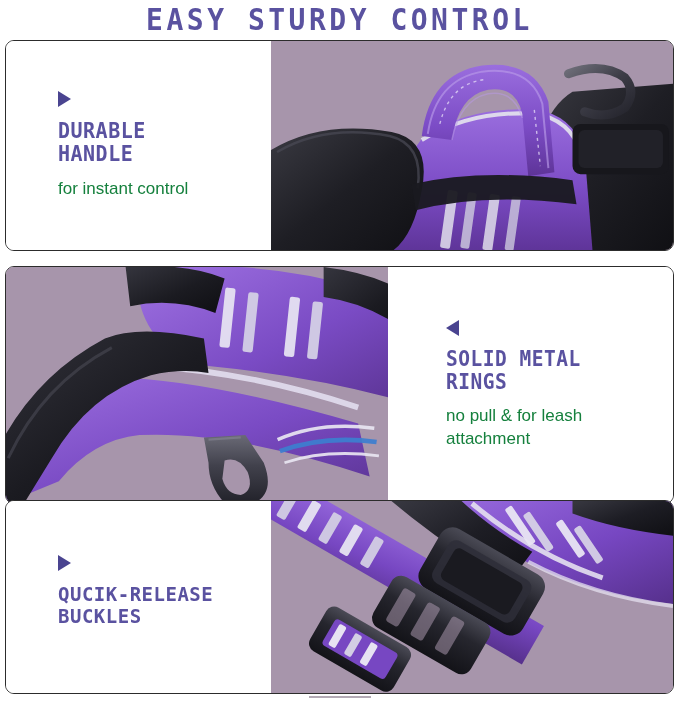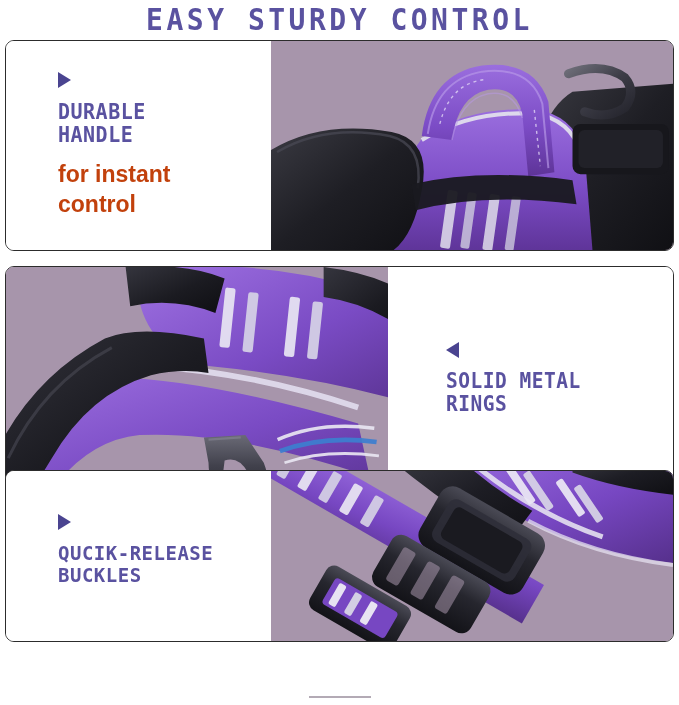--- a/index.html
+++ b/index.html
@@ -27,21 +27,21 @@
   .panel {
     position:absolute; left:5px; width:669px;
     border:1.4px solid #2c2c2c;
     border-radius:9px;
     background:#ffffff;
     overflow:hidden;
     display:flex;
   }
   #panel-1 { top:40px;  height:211px; }
   #panel-2 { top:266px; height:238px; }
-  #panel-3 { top:470px; height:172px; }
+  #panel-3 { top:500px; height:194px; }
 
   .text-pane {
     position:relative;
     background:#ffffff;
     flex:0 0 auto;
     display:flex; flex-direction:column; justify-content:center;
     padding-left:52px;
     padding-right:22px;
   }
   .text-pane.right { padding-left:58px; }
@@ -70,24 +70,24 @@
     line-height:1.12;
     transform:scaleY(1.06);
     transform-origin:left top;
     margin-bottom:14px;
     white-space:pre-line;
   }
   #panel-2 .heading { font-size:19.5px; }
   #panel-3 .heading { font-size:19px; }
 
   .subtitle {
-    color:#c2410c;
+    color:#15803d;
     font-family:"Liberation Sans", sans-serif;
-    font-size:23px;
-    font-weight:700;
+    font-size:17px;
+    font-weight:400;
     line-height:1.32;
     white-space:pre-line;
   }
 
   
   .bottom-rule {
     position:absolute; left:50%; transform:translateX(-50%);
     top:696px; width:62px; height:1.5px; background:#b3aab5;
   }
 </style>
@@ -208,20 +208,22 @@
 
         <path d="M196 148 L232 146 L248 170 Q258 196 240 205 L214 205 Q200 190 200 170 Z" fill="url(#p2metal)"></path>
         <path d="M214 168 Q226 164 234 178 Q240 194 228 198 Q216 198 212 184 Z" fill="#a795ab"></path>
         <path d="M200 150 L228 148" fill="none" stroke="#7e7e8c" stroke-width="2" opacity="0.8"></path>
       </svg>
     </div>
     <div class="text-pane right">
       <div class="marker left-tri"></div>
       <div class="heading">SOLID METAL
 RINGS</div>
+      <div class="subtitle">no pull &amp; for leash
+attachment</div>
     </div>
   </div>
 
   <div class="panel" id="panel-3">
     <div class="text-pane">
       <div class="marker right-tri"></div>
       <div class="heading">QUCIK-RELEASE
 BUCKLES</div>
     </div>
     <div class="photo-pane">

